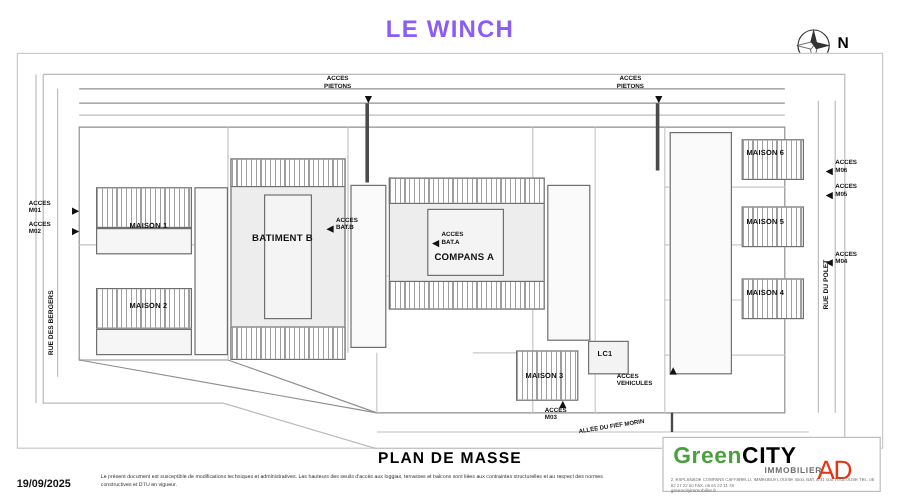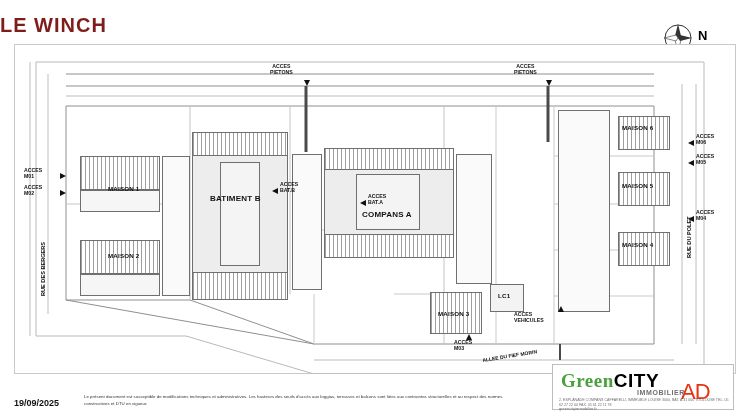--- a/index.html
+++ b/index.html
@@ -8,21 +8,22 @@
     background:#ffffff;
     font-family:"Liberation Sans", sans-serif;
     overflow:hidden;
     position:relative;
   }
   .page{position:absolute;inset:0;background:#fff;}
 
   
   .title{
     position:absolute;left:0;right:0;top:14px;
-    font-size:20px;font-weight:bold;letter-spacing:1px;color:#7f1d1d;
+    text-align:center;
+    font-size:20px;font-weight:bold;letter-spacing:1px;color:#8b5cf6;
   }
   .subtitle{
     position:absolute;left:0;right:0;top:374px;
     text-align:center;
     font-size:13px;font-weight:bold;letter-spacing:1px;color:#000;
   }
 
   
   .compass{position:absolute;left:662px;top:22px;width:60px;height:34px;}
   .compass .star{position:absolute;left:0;top:0;width:32px;height:32px;}
@@ -70,21 +71,21 @@
   .arrow.right{border-top:3.5px solid transparent;border-bottom:3.5px solid transparent;border-left:6px solid #111;}
   .arrow.up{border-left:3.5px solid transparent;border-right:3.5px solid transparent;border-bottom:6px solid #111;}
   .arrow.down{border-left:3.5px solid transparent;border-right:3.5px solid transparent;border-top:6px solid #111;}
 
   
   .logobox{
     position:absolute;left:552px;top:364px;width:182px;height:46px;
     border:1px solid #bdbdbd;background:#fff;box-sizing:border-box;
   }
   .logo-main{position:absolute;left:8px;top:5px;font-size:19px;font-weight:bold;letter-spacing:.5px;}
-  .logo-green{color:#4aa03c;font-family:Liberation Serif, serif;}
+  .logo-green{color:#4aa03c;}
   .logo-city{color:#000000;}
   .logo-immo{position:absolute;left:84px;top:24px;font-size:7px;font-weight:bold;color:#6f6f6f;letter-spacing:.6px;}
   .logo-addr{position:absolute;left:6px;top:33px;font-size:3.6px;color:#6f6f6f;line-height:1.35;}
   .logo-web{position:absolute;left:6px;top:41px;font-size:4px;color:#6f6f6f;}
   .logo-ad{
     position:absolute;left:128px;top:14px;font-size:22px;font-weight:normal;color:#e63312;letter-spacing:-1px;text-align:center;
   }
 
   
   .date{position:absolute;left:14px;top:398px;font-size:9px;font-weight:bold;color:#111;}
@@ -223,20 +224,21 @@
     <div class="acc" style="left:440px;top:296px;">ACCES<br>M03</div>
 
     <div class="arrow up" style="left:544px;top:262px;"></div>
     <div class="acc" style="left:500px;top:268px;">ACCES<br>VEHICULES</div>
 
     <div class="vlabel" style="left:26px;top:252px;">RUE DES BERGERS</div>
     <div class="vlabel" style="left:672px;top:214px;">RUE DU POLET</div>
     <div class="acc" style="left:468px;top:314px;transform:rotate(-9deg);transform-origin:left top;font-size:5px;">ALLEE DU FIEF MORIN</div>
   </div>
 
+  <div class="subtitle">PLAN DE MASSE</div>
 
   <div class="logobox">
     <div class="logo-main">
       <span class="logo-green">Green</span><span class="logo-city">CITY</span>
     </div>
     <div class="logo-ad">AD</div>
     <div class="logo-immo">IMMOBILIER</div>
     <div class="logo-addr">2, ESPLANADE COMPANS CAFFARELLI, IMMEUBLE LOUISE 3000, BAT. A
 31 000 TOULOUSE  TEL. 05 62 27 22 00  FAX. 05 61 22 11 78</div>
     <div class="logo-web">greencityimmobilier.fr</div>

